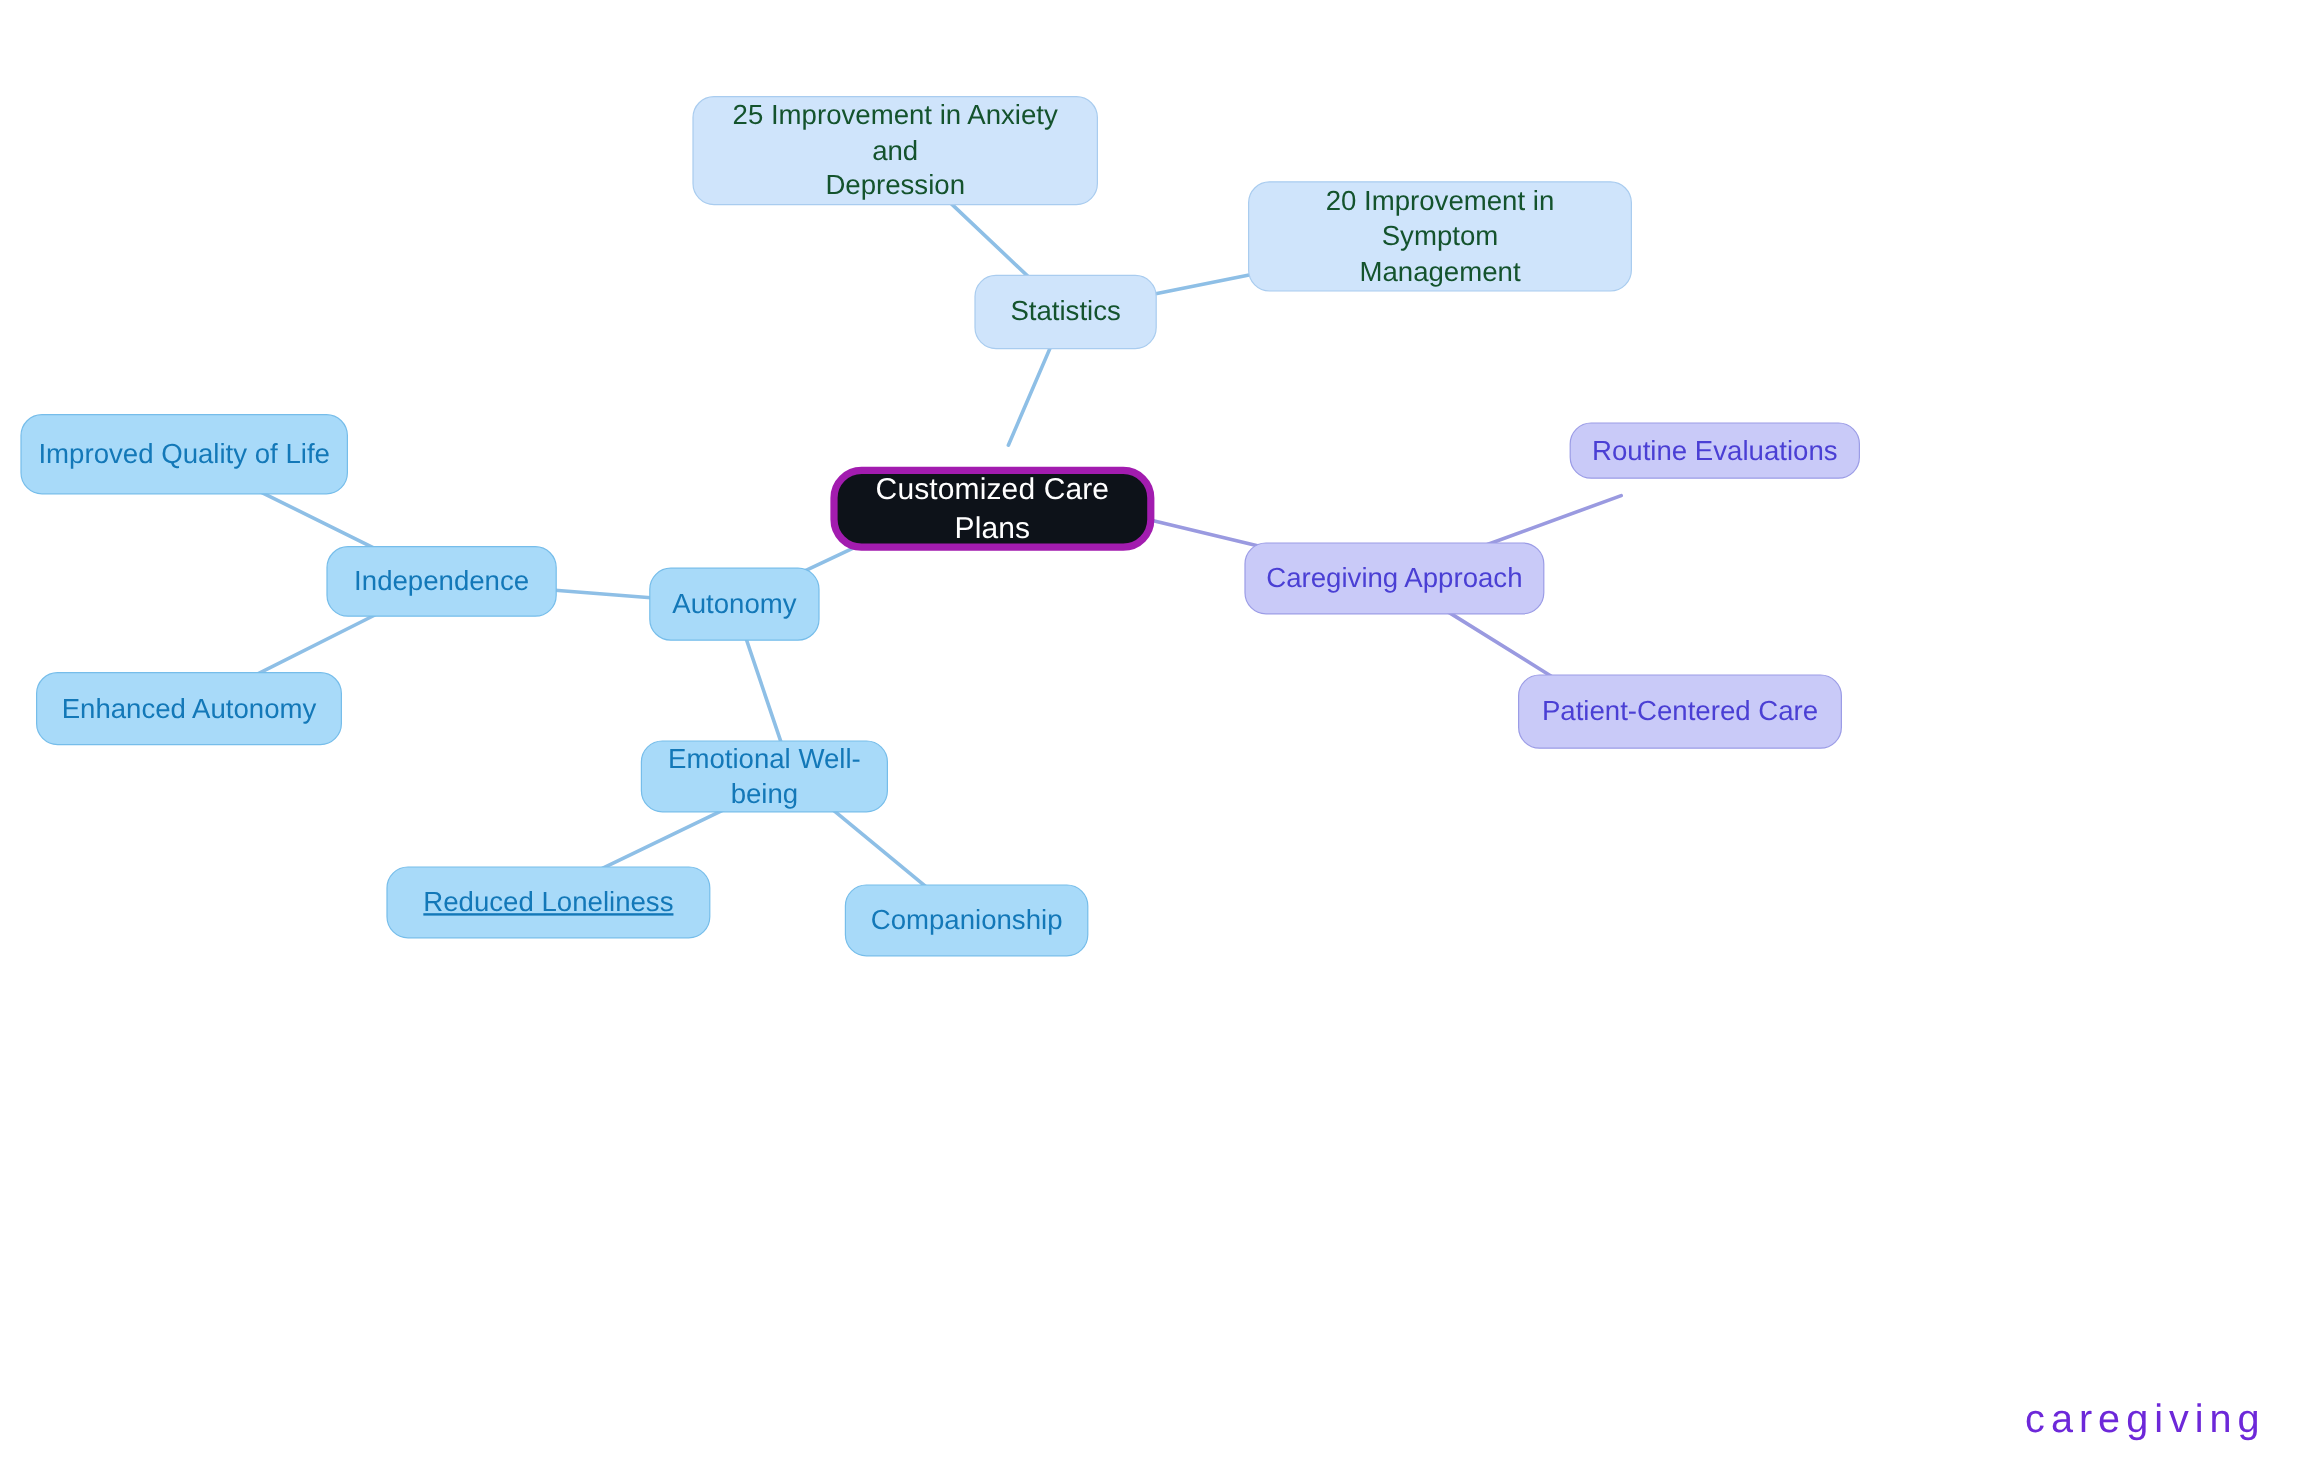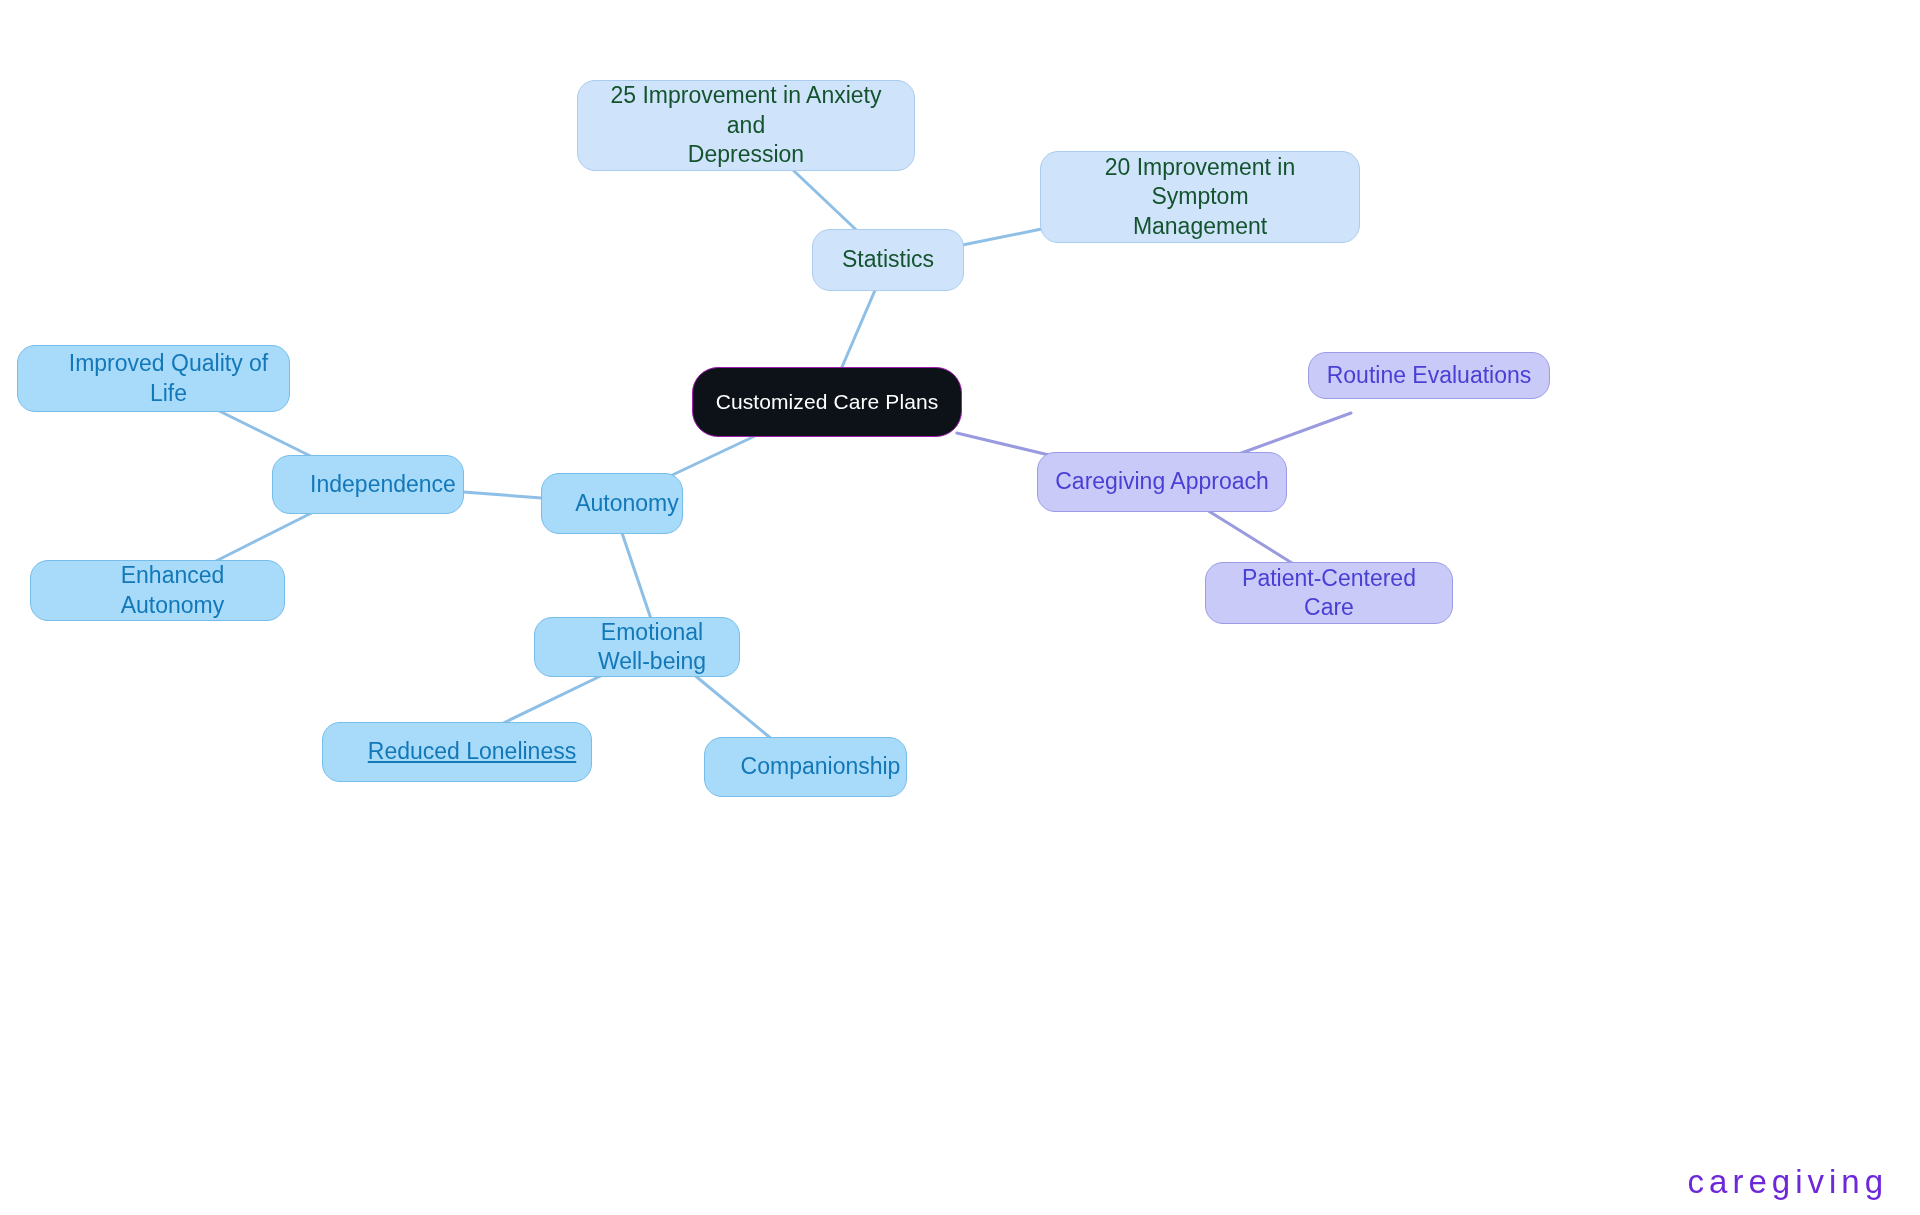--- a/index.html
+++ b/index.html
@@ -36,39 +36,39 @@
     text-align: center;
     border-radius: 18px;
     line-height: 1.28;
     padding: 6px 14px;
     z-index: 3;
   }
   
   .node.root {
     background: #0d1219;
     color: #ffffff;
-    border: 1px solid #a21caf;
+    border: 6px solid #a21caf;
     border-radius: 26px;
-    font-size: 21px;
+    font-size: 25px;
     letter-spacing: 0.1px;
+    margin-top: 22px;
   }
   
   .node.pale {
     background: #cfe4fb;
     border: 1.6px solid #a9ccef;
     color: #14532d;
     font-size: 23px;
   }
   
   .node.blue {
     background: #a8daf9;
     border: 1.6px solid #76bdea;
     color: #1378b8;
     font-size: 23px;
-    padding-left: 44px;
   }
   
   .node.purple {
     background: #c9caf8;
     border: 1.6px solid #9b9ce6;
     color: #4a3fd4;
     font-size: 23px;
   }
   .node .label {
     display: block;
@@ -169,21 +169,21 @@
       </div>
       <div class="node blue" style="left: 704px; top: 737px; width: 203px; height: 60px;">
         <span class="label">Companionship</span>
       </div>
       <div class="node purple" style="left: 1037px; top: 452px; width: 250px; height: 60px;">
         <span class="label">Caregiving Approach</span>
       </div>
       <div class="node purple" style="left: 1308px; top: 352px; width: 242px; height: 47px;">
         <span class="label">Routine Evaluations</span>
       </div>
-      <div class="node purple" style="left: 1205px; top: 562px; width: 248px; height: 62px; align-items: center;">
+      <div class="node purple" style="left: 1265px; top: 562px; width: 270px; height: 62px; align-items: center;">
         <span class="label">Patient-Centered Care</span>
       </div>
     </div>
 
   <div id="logo">
     <div class="logo-sub">caregiving</div>
   </div>
 
 </div>
 

